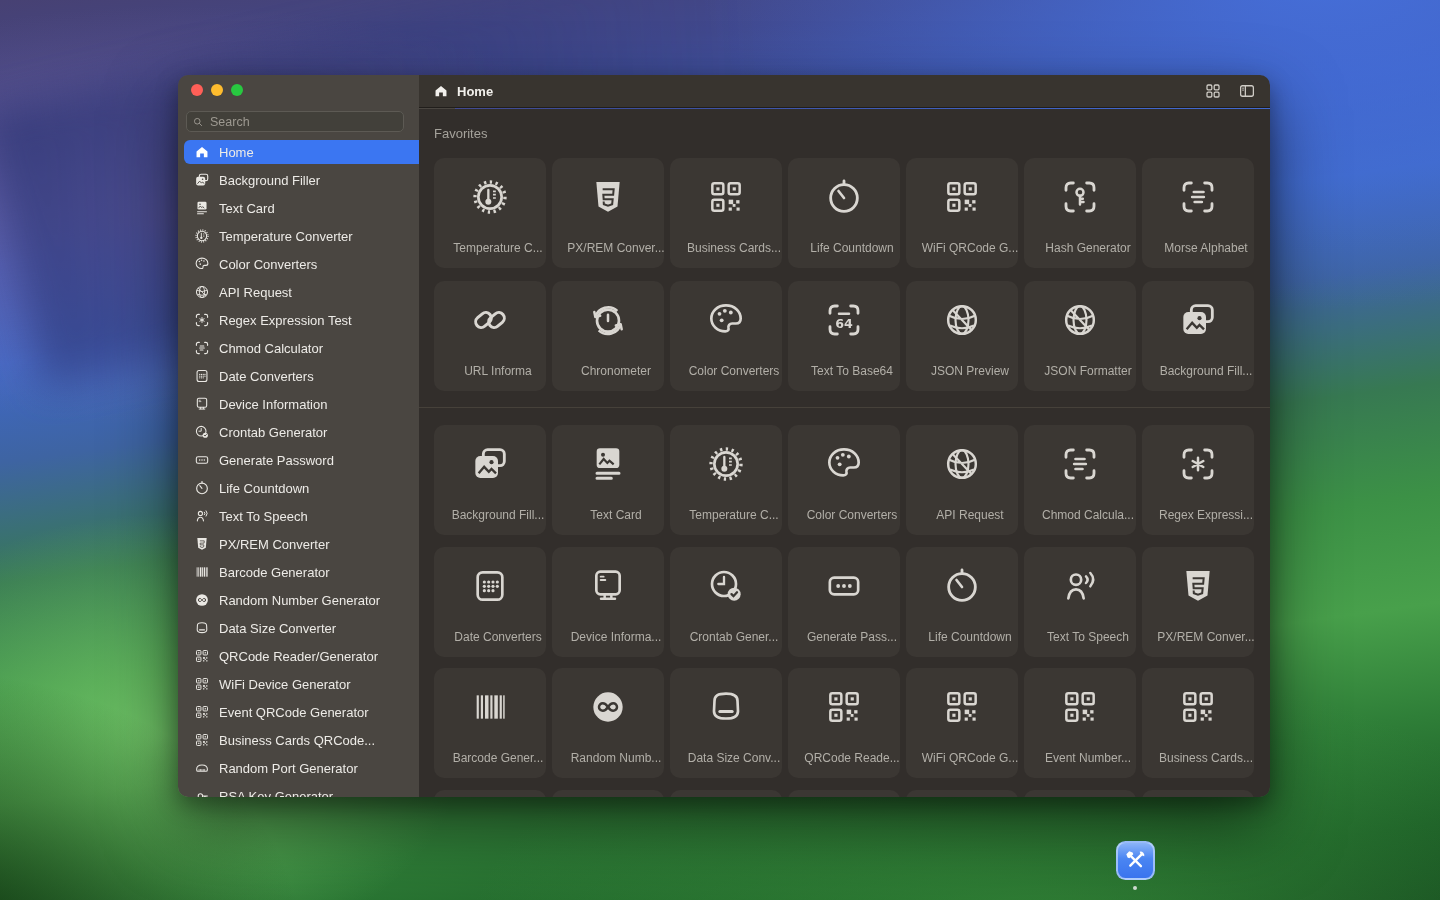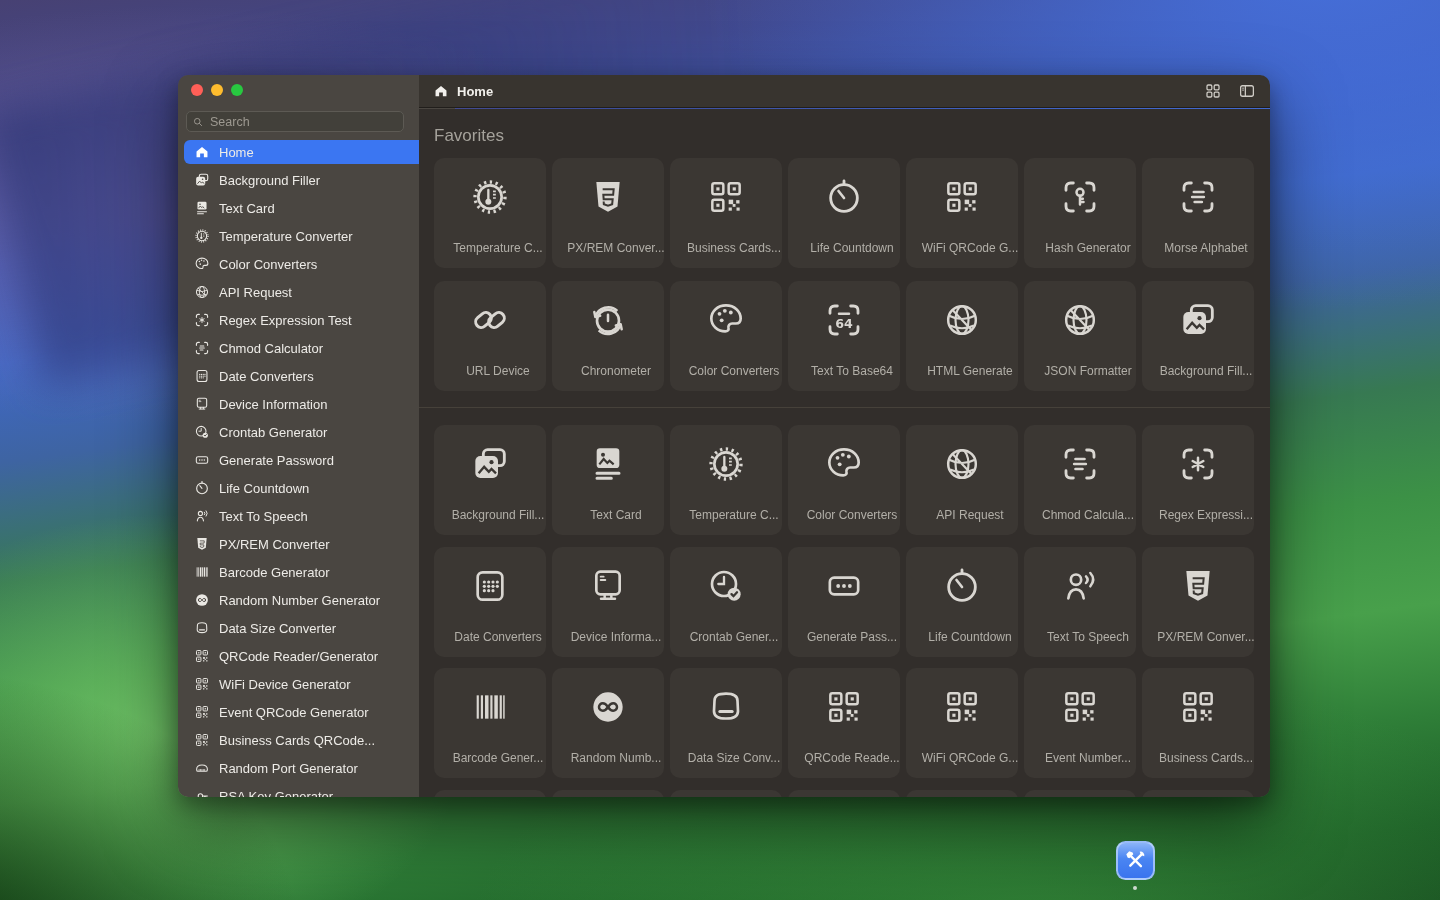--- a/index.html
+++ b/index.html
@@ -35,21 +35,21 @@
   .side-item.selected .sicon{color:#ffffff;}
   .side-item .star{margin-left:auto;font-size:12.5px;line-height:1;}
   
   .titlebar{position:absolute;left:241px;top:0;right:0;height:33px;background:#38342f;
     border-bottom:1px solid #211e1b;display:flex;align-items:center;padding:0 14px;box-sizing:border-box;}
   .titlebar .home-ic{width:16px;height:16px;color:#f2f0ec;display:flex;align-items:center;}
   .titlebar .ttl{margin-left:8px;font-size:13px;font-weight:bold;color:#f2f0ec;}
   .tb-actions{margin-left:auto;display:flex;gap:15px;color:#cfccc6;}
   .tb-btn{width:19px;height:19px;display:flex;align-items:center;justify-content:center;cursor:default;}
   .content{position:absolute;left:241px;top:34px;right:0;bottom:0;background:#322e2b;--icon-bg:#3b3733;}
-  .fav-label{position:absolute;left:15px;top:17px;font-size:17px;color:#a5a29b;}
+  .fav-label{position:absolute;left:15px;top:17px;font-size:13px;color:#a5a29b;}
   .grid-row{position:absolute;left:15px;display:grid;grid-template-columns:repeat(7,112px);gap:6px;height:110px;}
   .tile{background:#3b3733;border-radius:10px;display:flex;flex-direction:column;align-items:center;
     color:#d9d6d1;overflow:hidden;cursor:default;}
   .tile .ticon{margin-top:17px;height:44px;display:flex;align-items:center;justify-content:center;}
   .tile .tlabel{margin-top:auto;margin-bottom:13px;font-size:12px;color:#b2afa8;white-space:nowrap;margin-left:16px;}
   .divider{position:absolute;left:0;right:0;top:298px;height:1px;background:#46413a;}
   
   .dock-icon{position:absolute;left:1116px;top:841px;width:39px;height:39px;border-radius:9.5px;
     box-sizing:border-box;background:linear-gradient(180deg,#8bb4f8 0%,#4a85f2 45%,#3a74ee 100%);
     border:2px solid rgba(193,216,252,.7);display:flex;align-items:center;justify-content:center;}
@@ -527,21 +527,21 @@
       <div class="grid-row" id="fav-row-1" style="top:172px">
           <div class="tile">
             <div class="ticon">
               <svg viewBox="0 0 24 24" width="40" height="40" aria-hidden="true">
                 <g fill="none" stroke="currentColor" stroke-width="1.8">
                   <rect x="3" y="8.7" width="10.2" height="6.6" rx="3.3" transform="rotate(-40 8.1 12)"></rect>
                   <rect x="10.8" y="8.7" width="10.2" height="6.6" rx="3.3" transform="rotate(-40 15.9 12)"></rect>
                 </g>
               </svg>
             </div>
-            <div class="tlabel">URL Device</div>
+            <div class="tlabel">URL Informa</div>
           </div>
           <div class="tile">
             <div class="ticon">
               <svg viewBox="0 0 24 24" width="40" height="40" aria-hidden="true">
                 <circle cx="12" cy="12.4" r="6.6" fill="none" stroke="currentColor" stroke-width="1.6"></circle>
                 <path d="M12 8.8v3.8" stroke="currentColor" stroke-width="1.5" stroke-linecap="round" fill="none"></path>
                 <path d="M17.6 6.6A8 8 0 0 0 4.4 10.2" fill="none" stroke="currentColor" stroke-width="1.5"></path>
                 <path d="M3.8 7.2l.6 3 2.9-.7" fill="none" stroke="currentColor" stroke-width="1.5" stroke-linecap="round" stroke-linejoin="round"></path>
                 <path d="M6.4 18.2a8 8 0 0 0 13.2-3.6" fill="none" stroke="currentColor" stroke-width="1.5"></path>
                 <path d="M20.2 17.6l-.6-3-2.9.7" fill="none" stroke="currentColor" stroke-width="1.5" stroke-linecap="round" stroke-linejoin="round"></path>
@@ -572,21 +572,21 @@
             <div class="tlabel">Text To Base64</div>
           </div>
           <div class="tile">
             <div class="ticon">
               <svg viewBox="0 0 24 24" width="40" height="40" aria-hidden="true">
                 <circle cx="12" cy="12" r="8.3" fill="none" stroke="currentColor" stroke-width="1.5"></circle>
                 <ellipse cx="12" cy="12" rx="3.9" ry="8.3" fill="none" stroke="currentColor" stroke-width="1.3"></ellipse>
                 <path d="M4.3 9.4Q12 13.4 19.7 9.4M4.8 15.3Q12 18.6 19.2 15.3M6.2 5.8 17.8 18.2" fill="none" stroke="currentColor" stroke-width="1.3"></path>
               </svg>
             </div>
-            <div class="tlabel">HTML Generate</div>
+            <div class="tlabel">JSON Preview</div>
           </div>
           <div class="tile">
             <div class="ticon">
               <svg viewBox="0 0 24 24" width="40" height="40" aria-hidden="true">
                 <circle cx="12" cy="12" r="8.3" fill="none" stroke="currentColor" stroke-width="1.5"></circle>
                 <ellipse cx="12" cy="12" rx="3.9" ry="8.3" fill="none" stroke="currentColor" stroke-width="1.3"></ellipse>
                 <path d="M4.3 9.4Q12 13.4 19.7 9.4M4.8 15.3Q12 18.6 19.2 15.3M6.2 5.8 17.8 18.2" fill="none" stroke="currentColor" stroke-width="1.3"></path>
               </svg>
             </div>
             <div class="tlabel">JSON Formatter</div>

